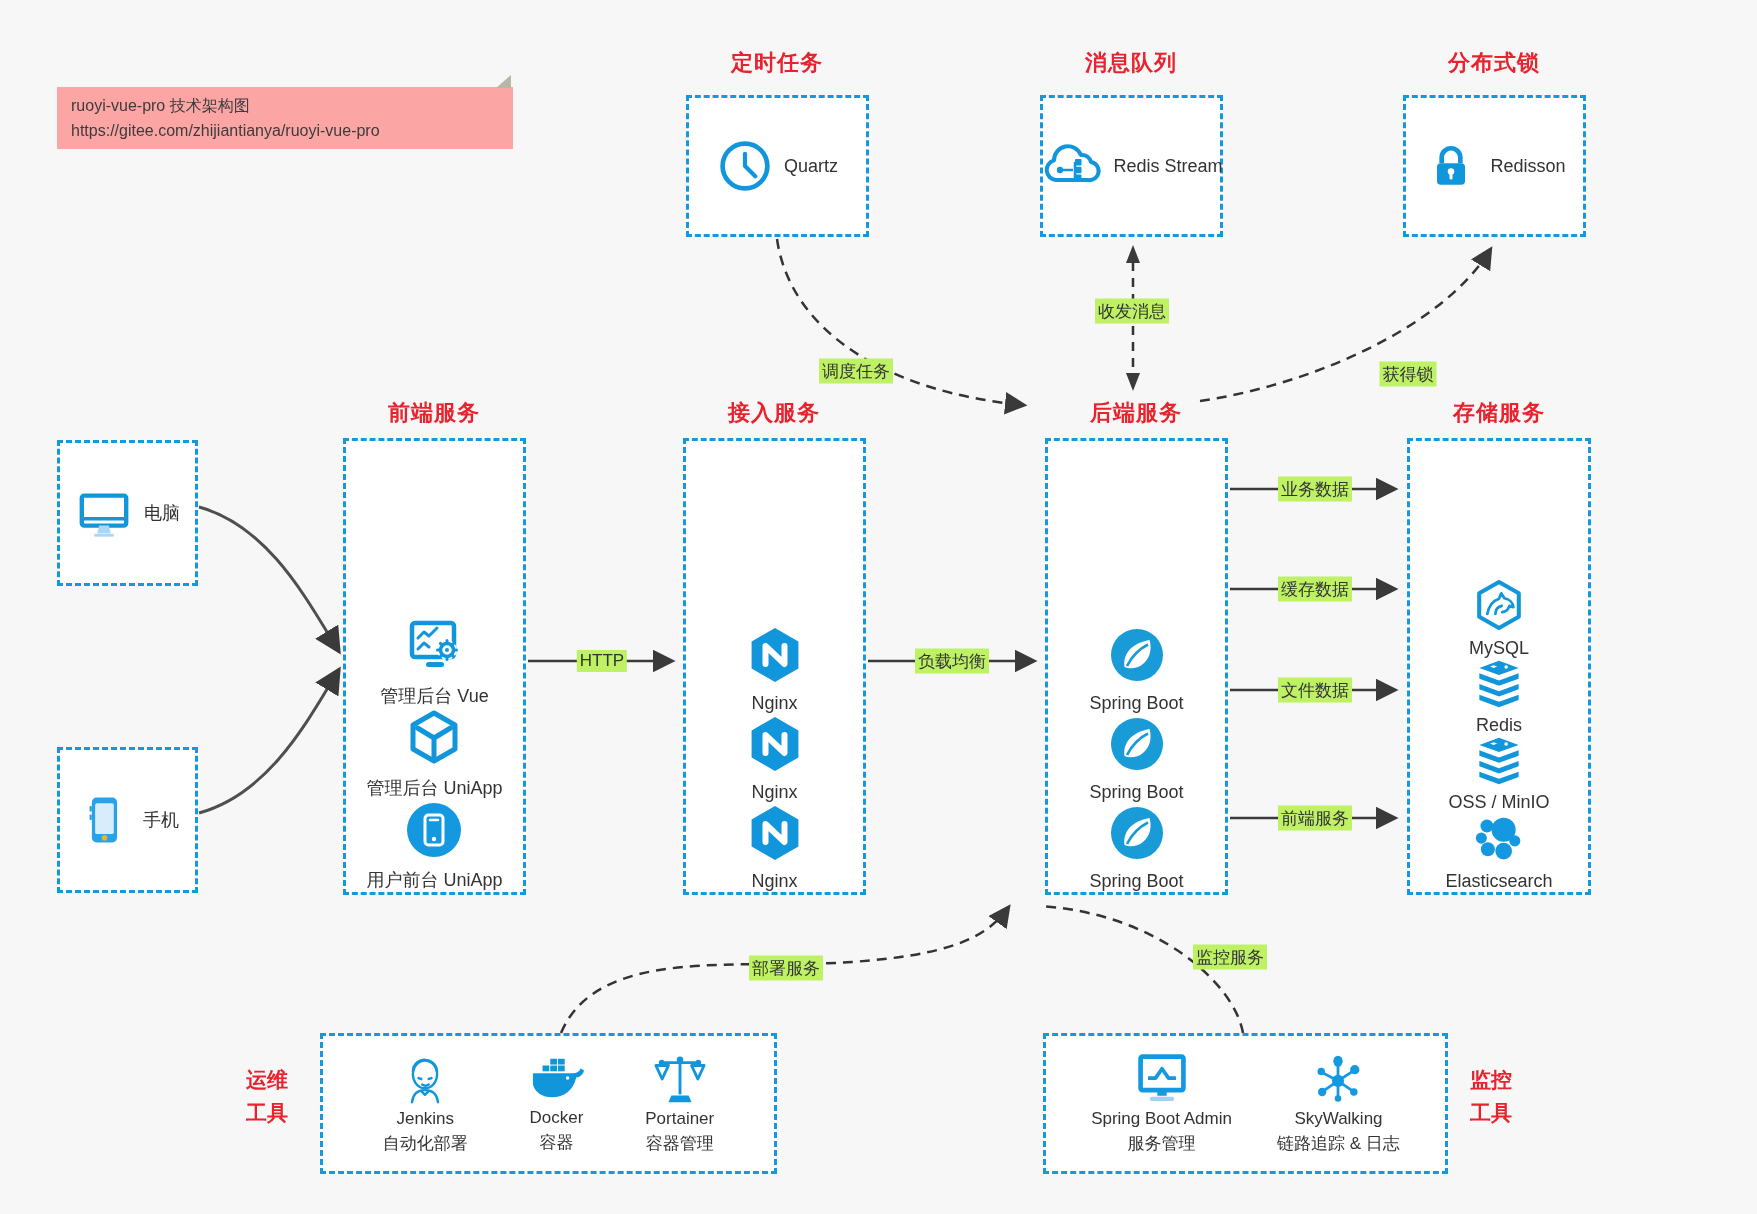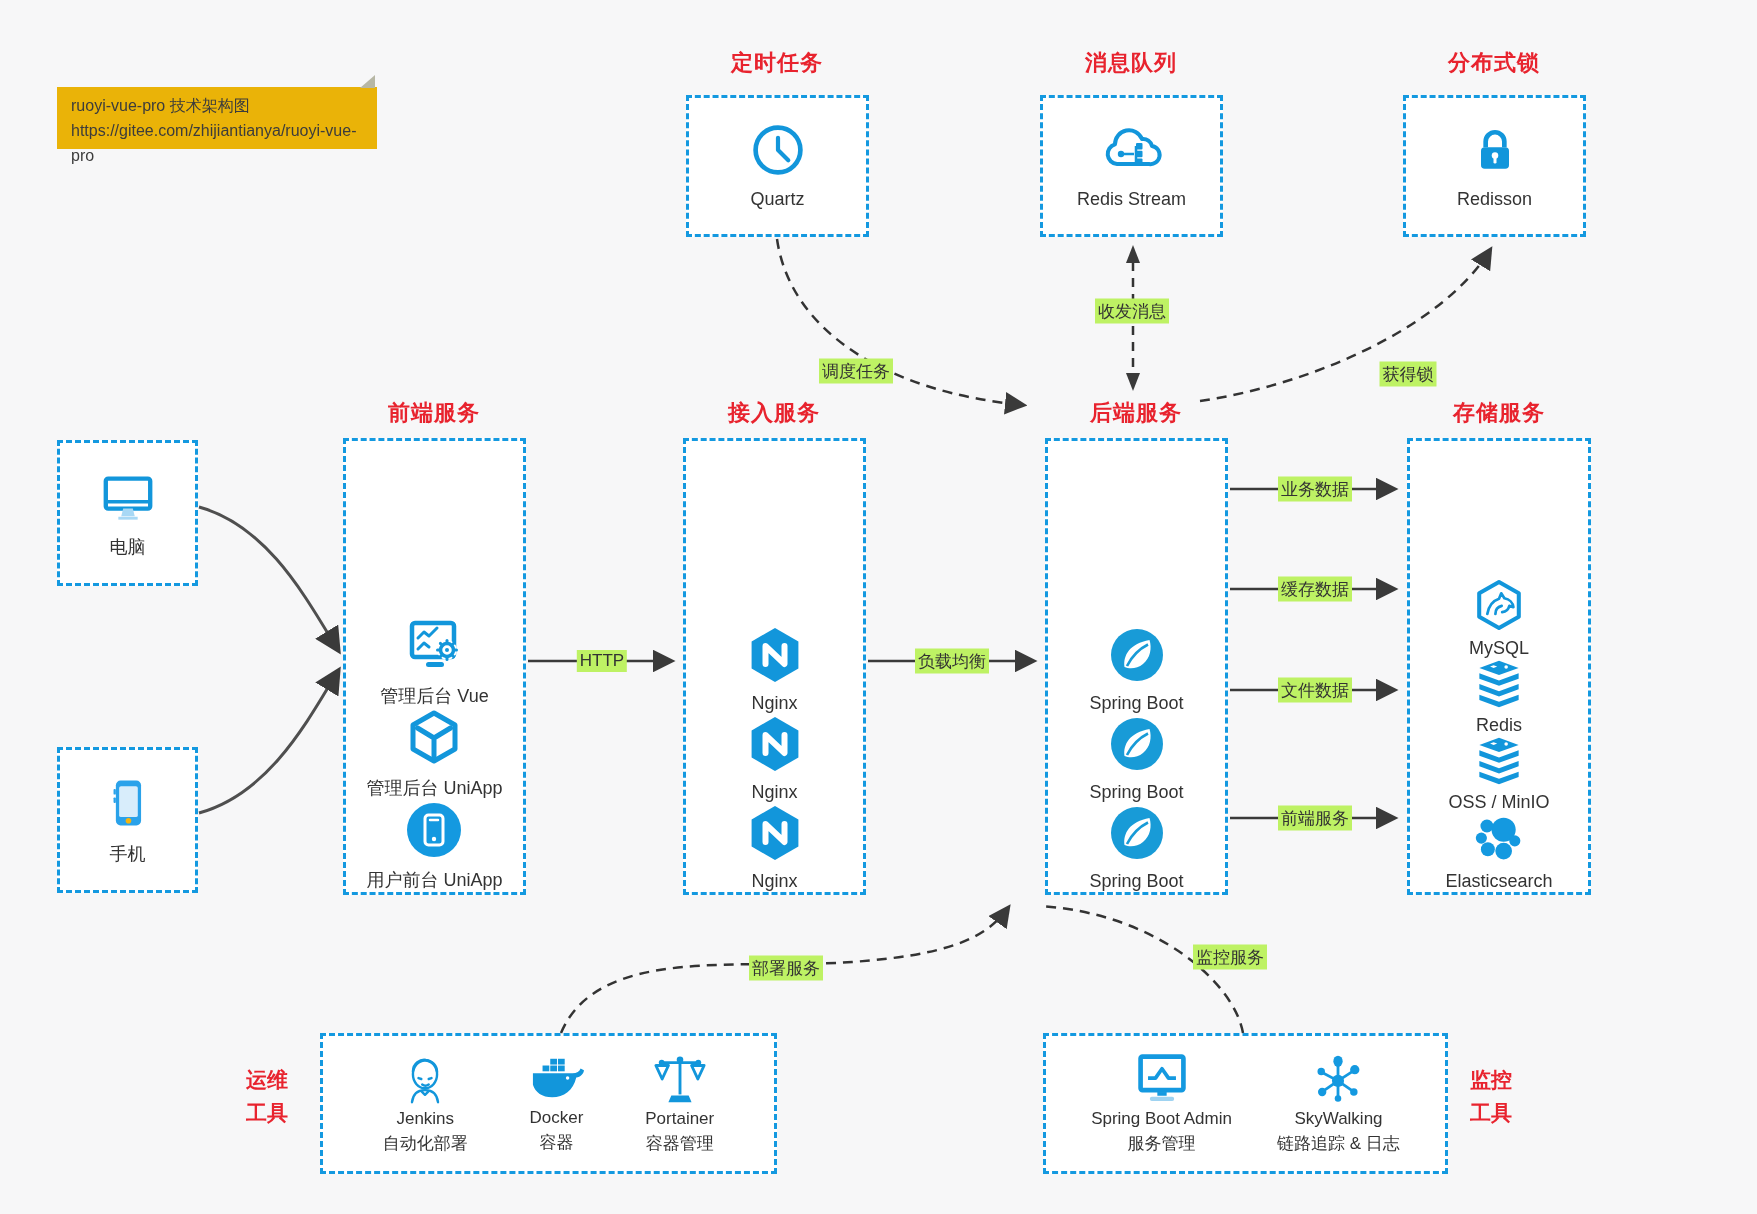--- a/index.html
+++ b/index.html
@@ -1,31 +1,31 @@
 <!DOCTYPE html>
 <html><head>
 <meta charset="utf-8">
 <style>
   html,body{margin:0;padding:0;background:#f7f7f8;}
   .canvas{position:relative;width:1757px;height:1214px;background:#f7f7f8;overflow:hidden;
           font-family:"Liberation Sans","DejaVu Sans",sans-serif;color:#333;}
   .box{position:absolute;background:#fff;border:3px dashed #1499e0;box-sizing:border-box;}
-  .topbox{display:flex;flex-direction:column;align-items:center;justify-content:center;gap:11px;}
+  .topbox{display:flex;flex-direction:row;align-items:center;justify-content:center;gap:11px;}
   .colbox{display:flex;flex-direction:column;justify-content:flex-end;align-items:center;}
   .rowbox{display:flex;flex-direction:row;justify-content:space-evenly;align-items:center;}
   .svc{display:flex;flex-direction:column;align-items:center;gap:8px;}
   .svc-label{font-size:18px;color:#333;white-space:nowrap;}
   .tool{display:flex;flex-direction:column;align-items:center;gap:2px;}
   .tool .svc-label{font-size:17px;line-height:1.35;text-align:center;}
   .col-title{position:absolute;transform:translateX(-50%);color:#e8232e;font-size:22px;font-weight:bold;white-space:nowrap;letter-spacing:1px;}
   .side-title{position:absolute;color:#e8232e;font-size:21px;font-weight:bold;line-height:1.55;text-align:center;white-space:nowrap;}
   .edge-label{position:absolute;transform:translate(-50%,-50%);background:#bef264;color:#333;font-size:17px;padding:1px 3px;white-space:nowrap;z-index:3;}
   .edges{position:absolute;left:0;top:0;z-index:2;}
   .icon svg{display:block;}
-  .note{position:absolute;left:57px;top:87px;width:320px;height:62px;background:#eab308;
+  .note{position:absolute;left:57px;top:87px;width:456px;height:62px;background:#fca5a5;
         box-sizing:border-box;padding:7px 14px;font-size:16px;line-height:1.55;color:#3c3c3c;z-index:4;}
   .note-fold{position:absolute;top:-12px;right:2px;width:0;height:0;
              border-bottom:13px solid #b7b7a5;border-left:15px solid transparent;}
 </style>
 </head>
 <body>
 
 <div class="canvas">
 
   <svg class="edges" width="1757" height="1214" viewBox="0 0 1757 1214">

